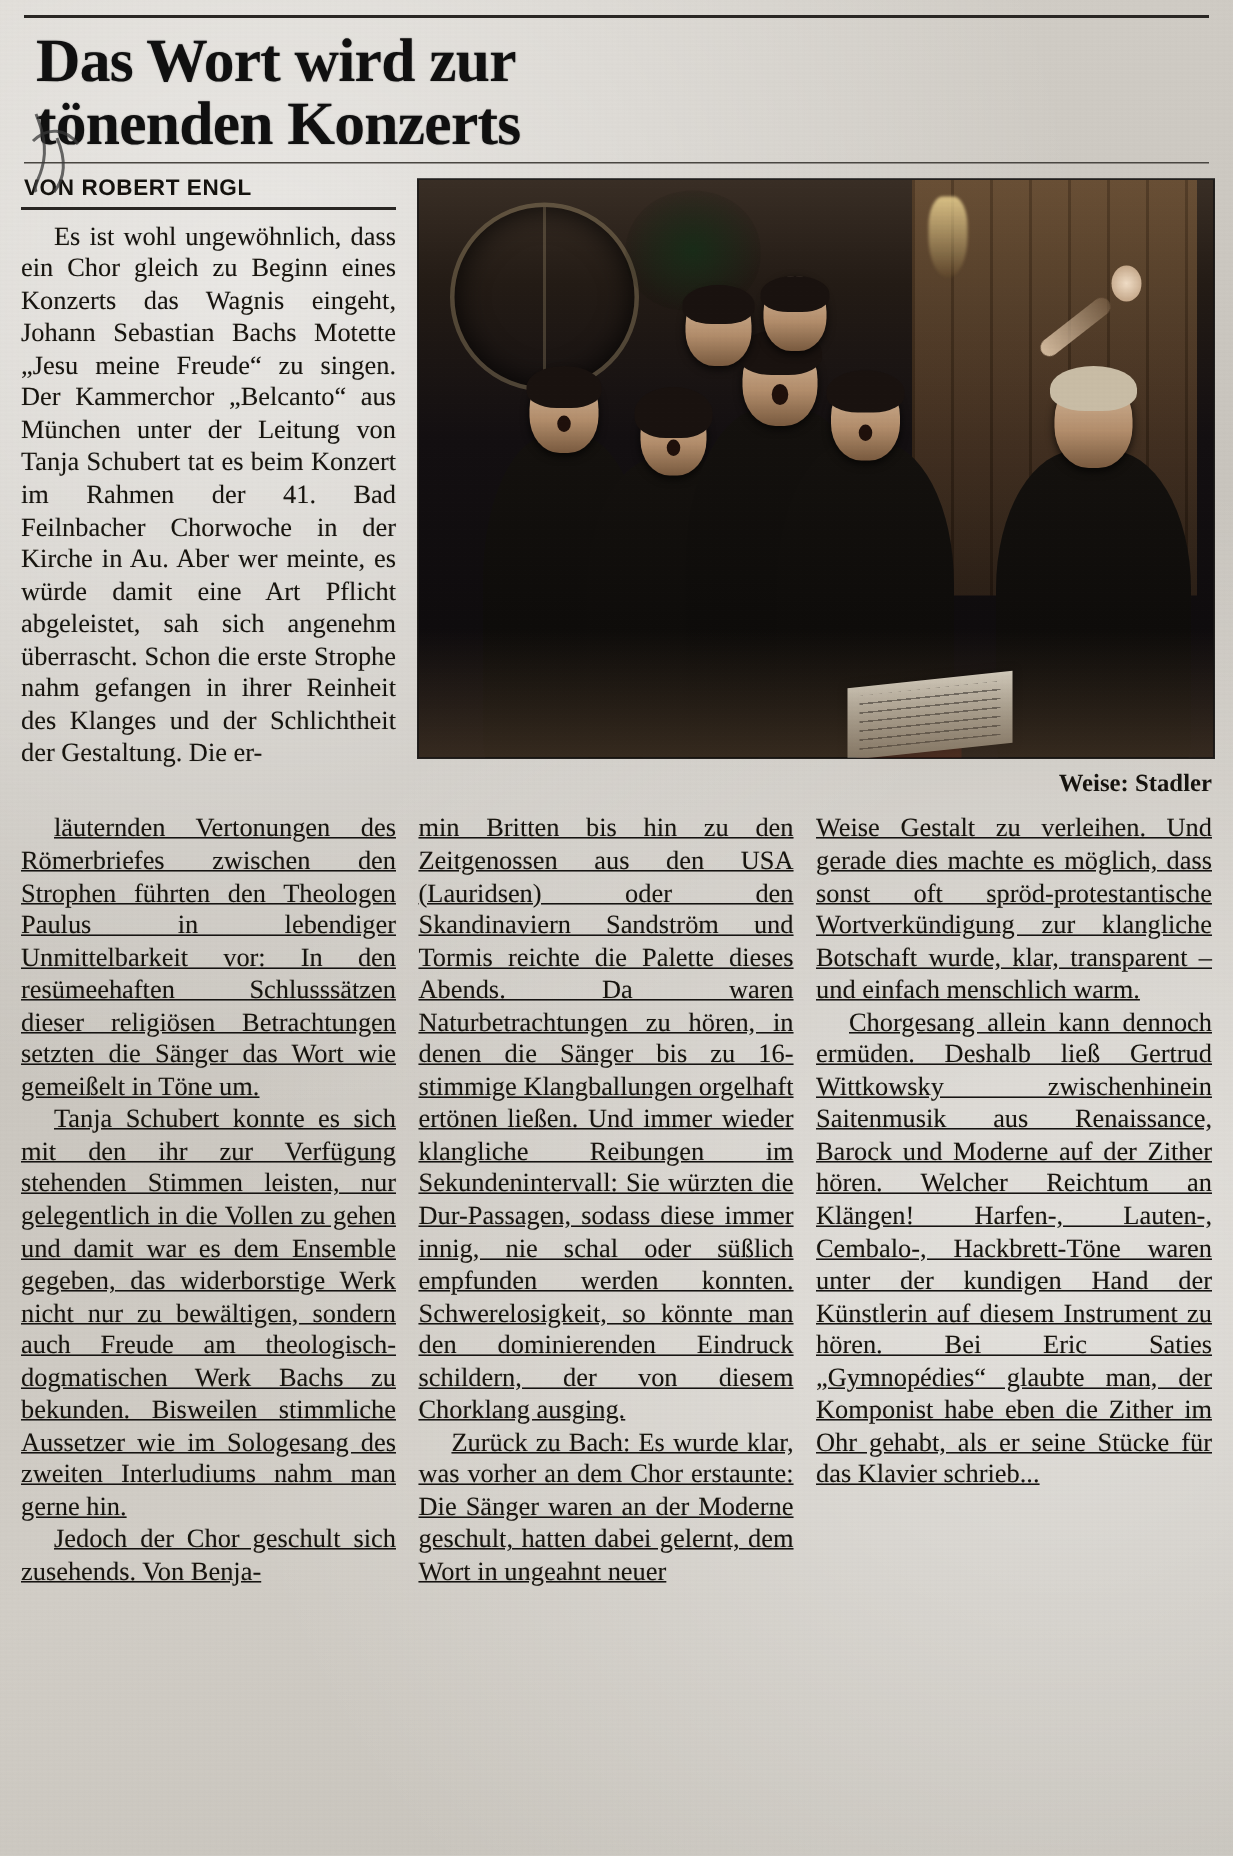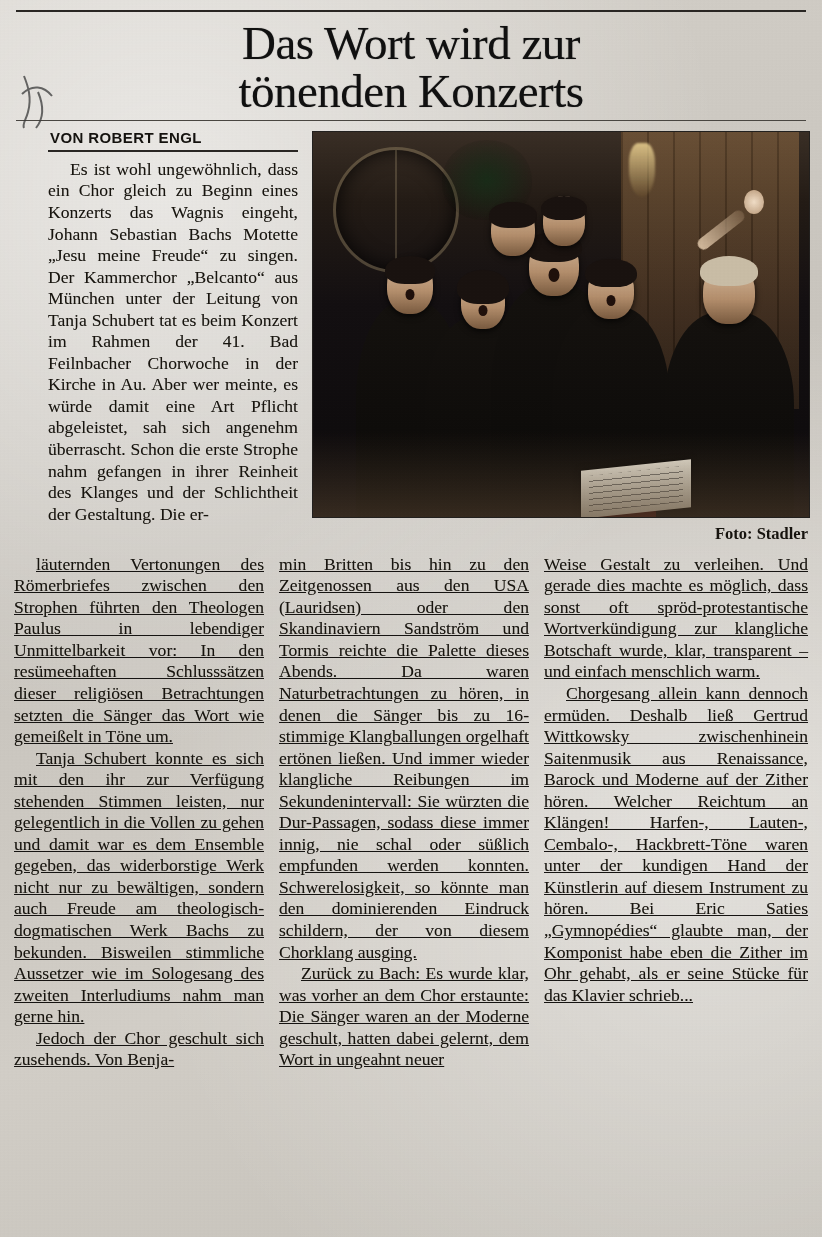--- a/index.html
+++ b/index.html
@@ -34,23 +34,22 @@
     background-image:
       repeating-linear-gradient(0deg, rgba(0,0,0,0.025) 0px, rgba(0,0,0,0) 2px, rgba(0,0,0,0.02) 3px),
       repeating-linear-gradient(90deg, rgba(0,0,0,0.02) 0px, rgba(0,0,0,0) 2px, rgba(0,0,0,0.015) 4px);
   }
   .rule-top {
     height: 2px;
     background: #2a2724;
     margin: 2px 2px 0 2px;
   }
   .headline {
-    text-align: center;
-    font-weight: normal;
-    font-size: 47px;
+    font-weight: bold;
+    font-size: 41px;
     line-height: 1.02;
     letter-spacing: -0.5px;
     margin: 8px 10px 0 10px;
     color: #111;
     text-shadow: 0 0 1px rgba(0,0,0,0.45);
   }
   .subheadline {
     text-align: center;
     font-weight: bold;
     font-size: 30px;
@@ -61,21 +60,20 @@
   }
   .thin-rule {
     height: 1px;
     background: #4a4742;
     margin: 4px 2px 8px 2px;
   }
   .top-zone {
     display: flex;
     gap: 14px;
     align-items: flex-start;
-    margin-left: 34px;
   }
   .left-col-top {
     width: 250px;
     flex: 0 0 250px;
   }
   .byline {
     font-weight: bold;
     font-size: 15px;
     letter-spacing: 0.4px;
     margin: 0 0 4px 2px;
@@ -373,21 +371,21 @@
           <div class="hair" style="width:58px;height:30px;bottom:246px;background:#c9bda6;"></div>
         </div>
         <div class="conductor-arm"></div>
         <div class="conductor-hand"></div>
 
         <div class="music-stand"></div>
         <div class="music-sheet"></div>
         <div class="ph-floorlight"></div>
       </div>
       <div class="caption">
-        <span class="credit">Foto: Stadler</span>
+        <span class="credit">Weise: Stadler</span>
       </div>
     </div>
   </div>
 
   <div class="lower-zone">
     <div class="col">
       <div class="body-text continued">
         <p>läuternden Vertonungen des Römerbriefes zwischen den Strophen führten den Theologen Paulus in lebendiger Unmittelbarkeit vor: In den resümeehaften Schlusssätzen dieser religiösen Betrachtungen setzten die Sänger das Wort wie gemeißelt in Töne um.</p>
         <p>Tanja Schubert konnte es sich mit den ihr zur Verfügung stehenden Stimmen leisten, nur gelegentlich in die Vollen zu gehen und damit war es dem Ensemble gegeben, das widerborstige Werk nicht nur zu bewältigen, sondern auch Freude am theologisch-dogmatischen Werk Bachs zu bekunden. Bisweilen stimmliche Aussetzer wie im Sologesang des zweiten Interludiums nahm man gerne hin.</p>
         <p>Jedoch der Chor geschult sich zusehends. Von Benja-</p>

